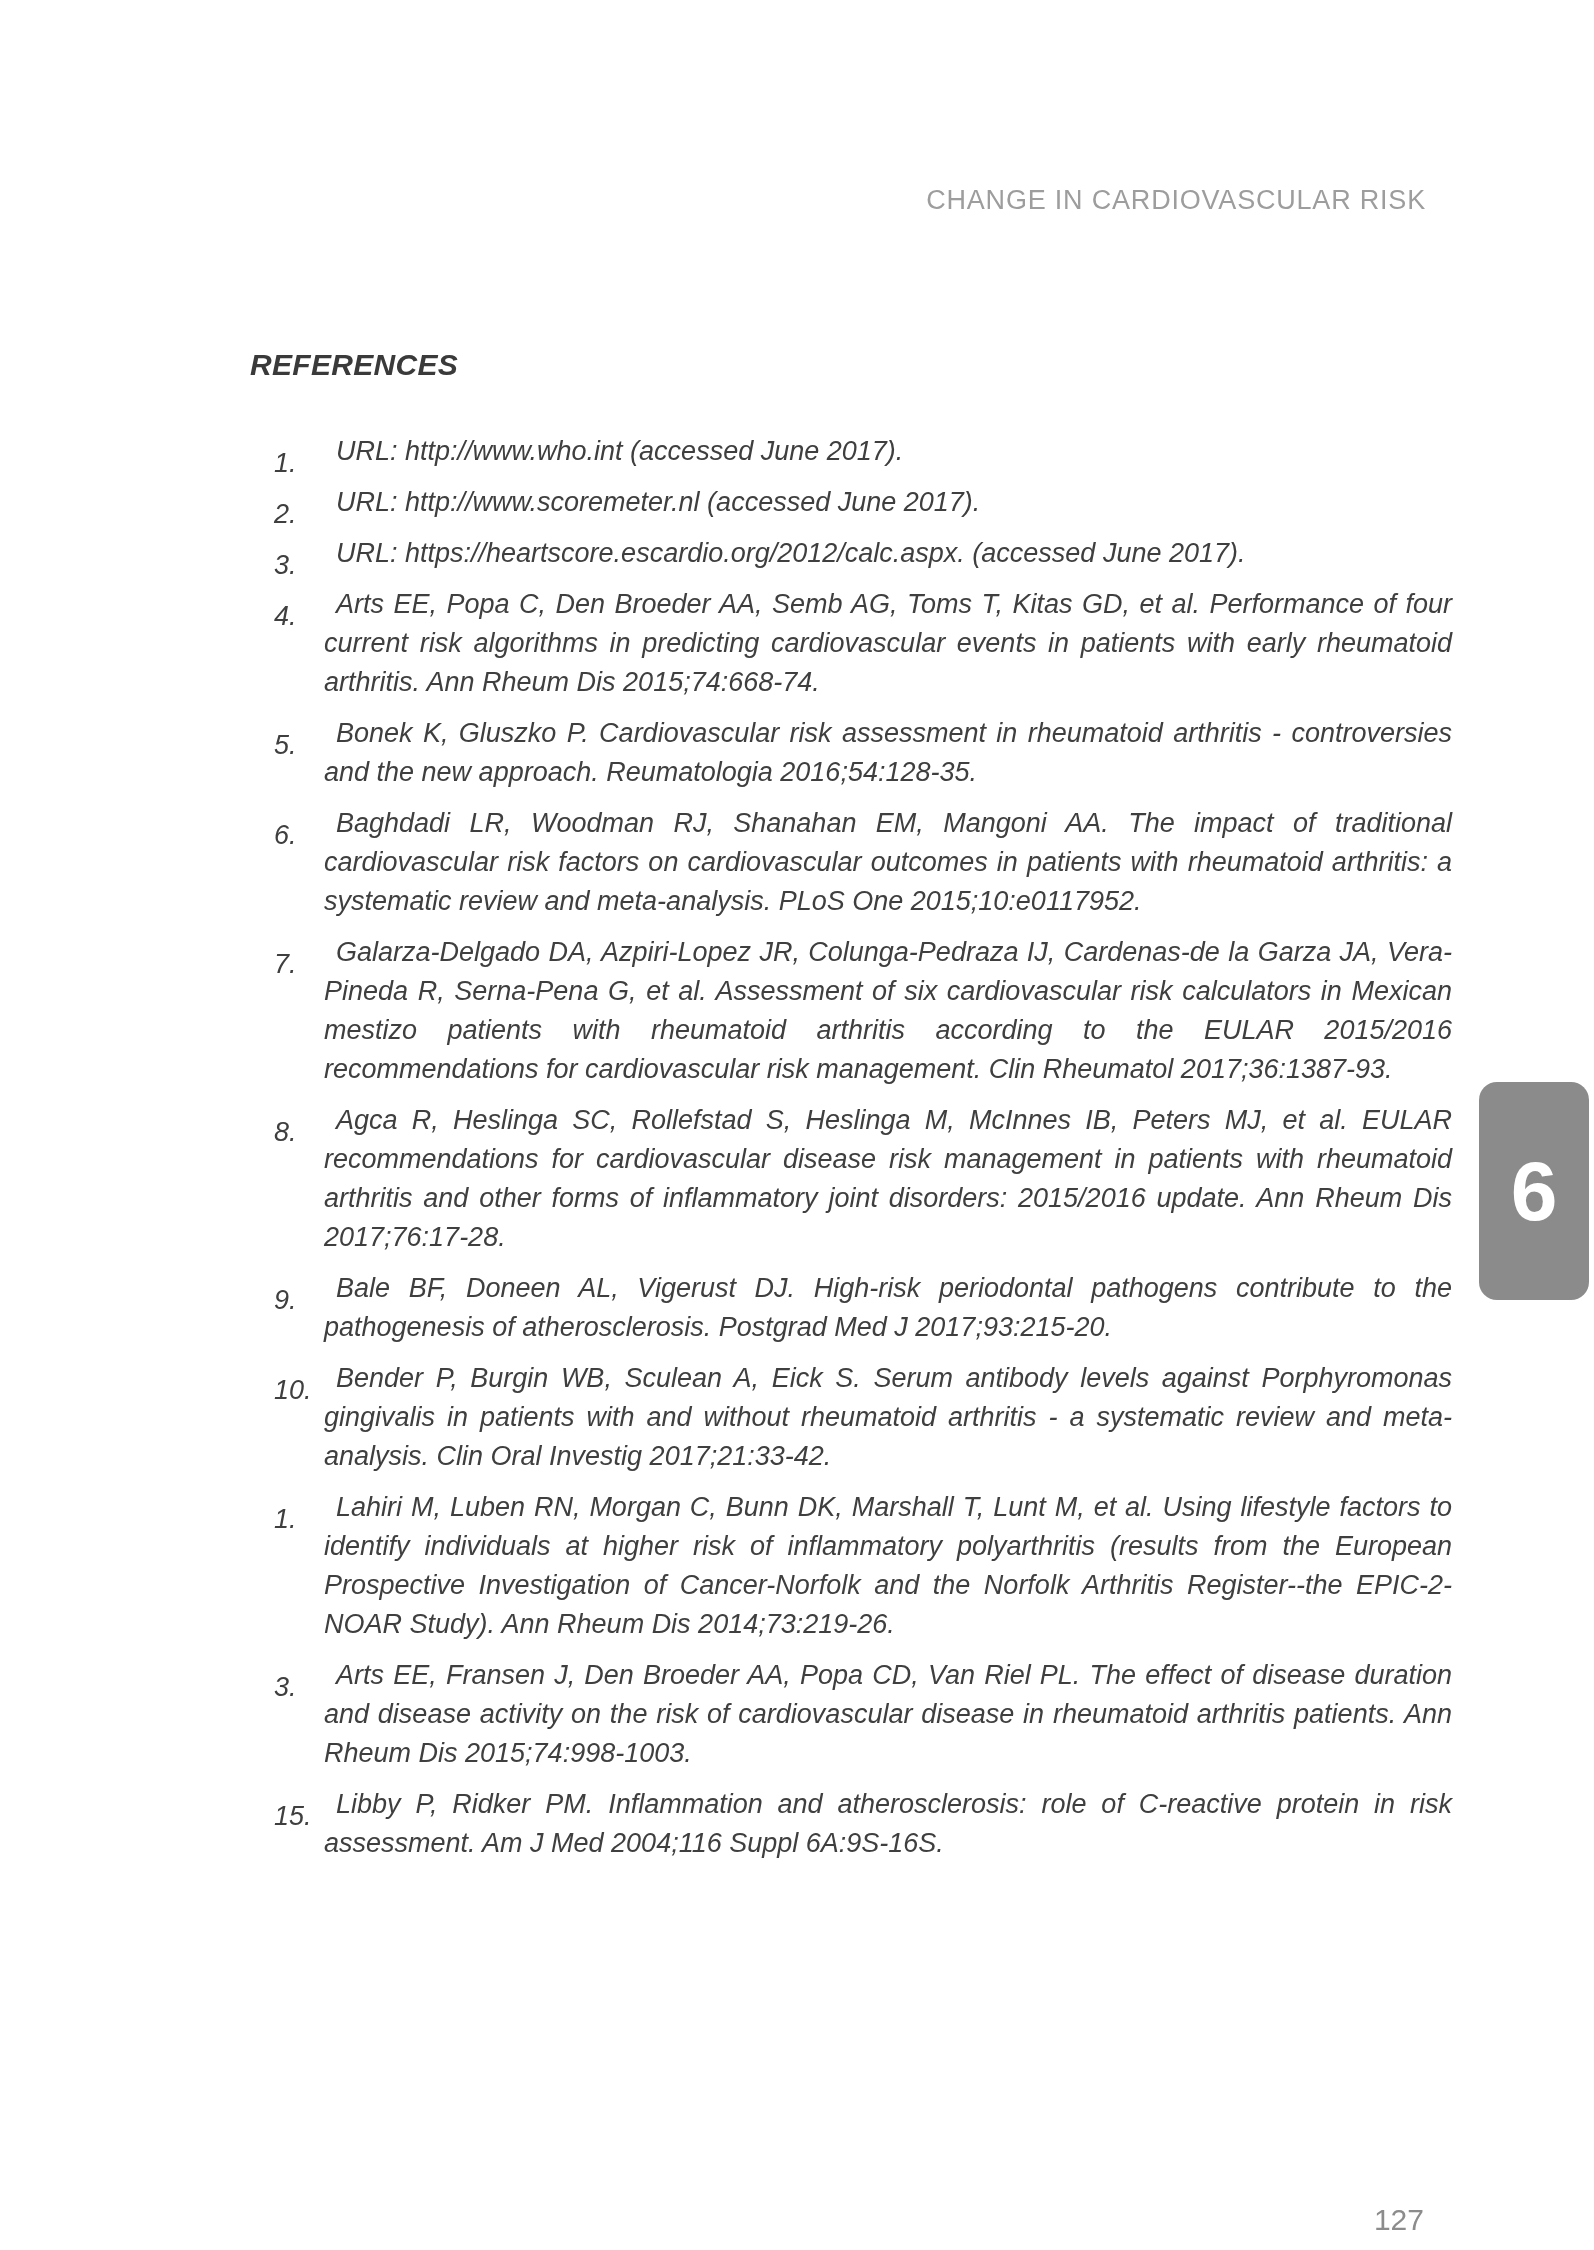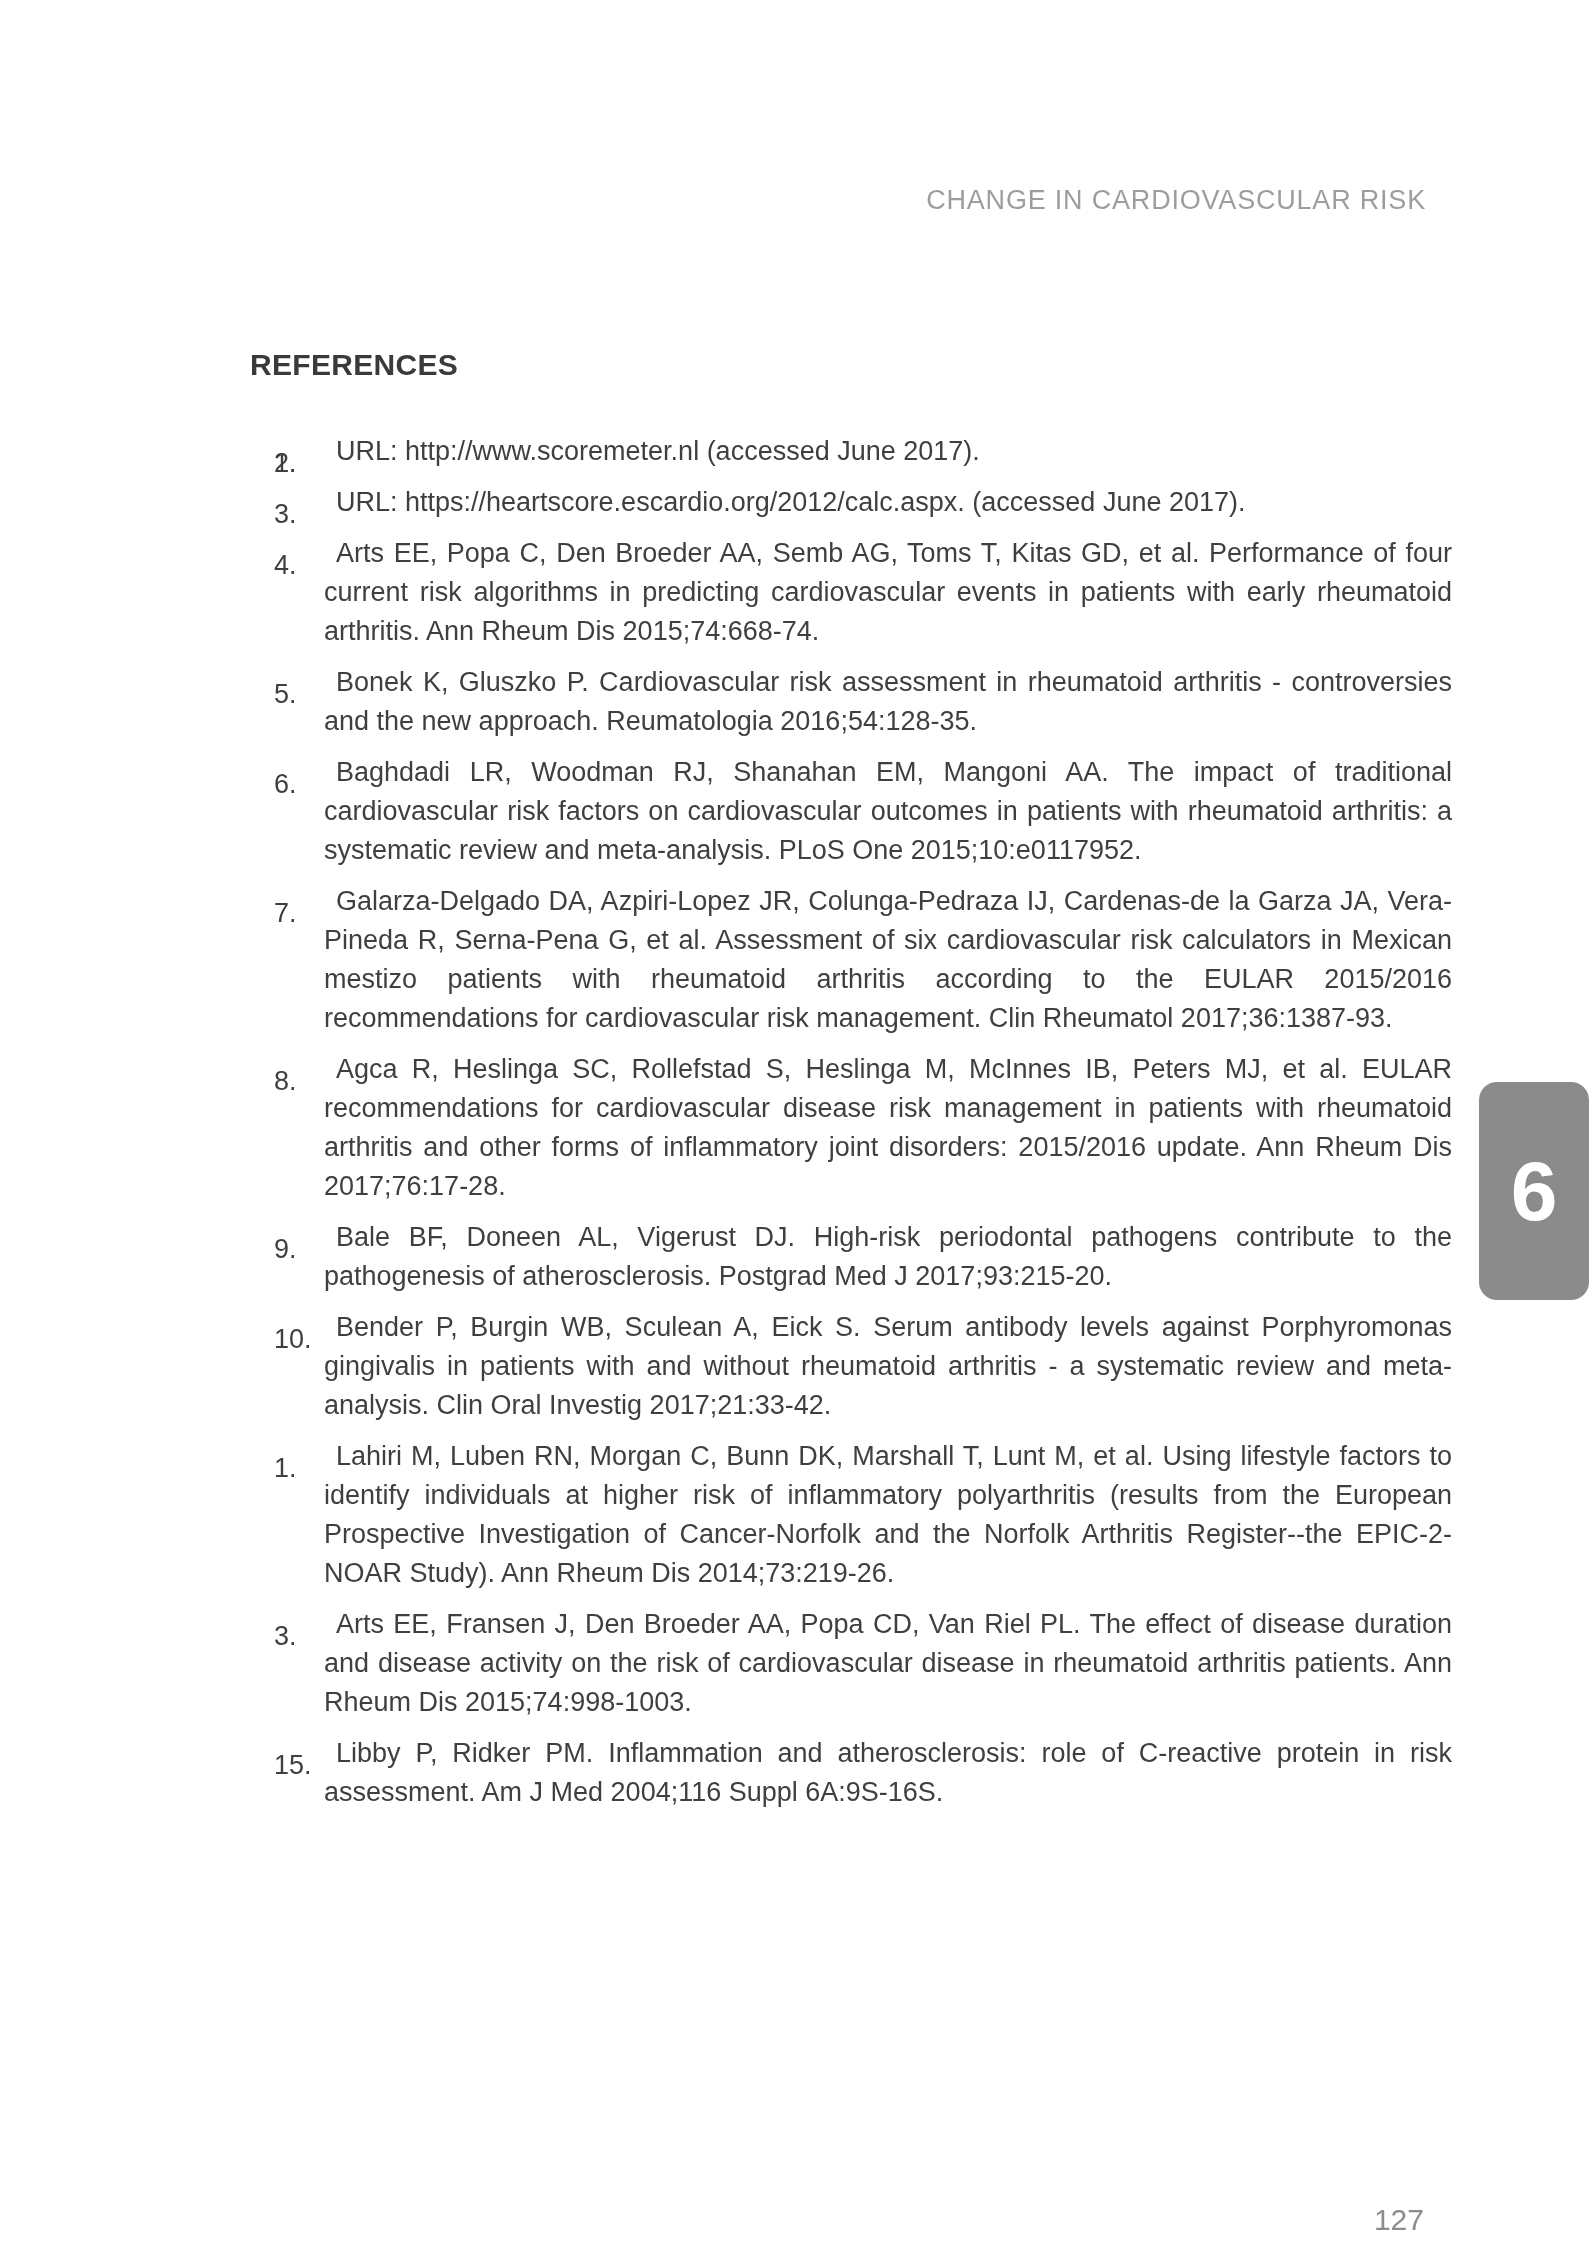--- a/index.html
+++ b/index.html
@@ -24,20 +24,21 @@
     font-size: 27px;
     letter-spacing: 0.8px;
     color: #9d9d9d;
     white-space: nowrap;
   }
   .content {
     position: absolute;
     top: 288px;
     left: 190px;
     width: 1238px;
+    font-style: italic;
   }
   .section-title {
     font-size: 30px;
     font-weight: bold;
     color: #3a3a3a;
     letter-spacing: 0.3px;
     margin-bottom: 50px;
   }
   .ref-list {
     list-style: none;
@@ -87,20 +88,21 @@
 
   <div class="running-header">CHANGE IN CARDIOVASCULAR RISK</div>
 
   <div class="content">
     <div class="section-title">REFERENCES</div>
 
     <ol class="ref-list">
 
         <li class="ref-item">
           <span class="ref-num">1.</span>
+          <span class="ref-text">URL: http://www.who.int (accessed June 2017).</span>
         </li>
 
         <li class="ref-item">
           <span class="ref-num">2.</span>
           <span class="ref-text">URL: http://www.scoremeter.nl (accessed June 2017).</span>
         </li>
 
         <li class="ref-item">
           <span class="ref-num">3.</span>
           <span class="ref-text">URL: https://heartscore.escardio.org/2012/calc.aspx. (accessed June 2017).</span>

